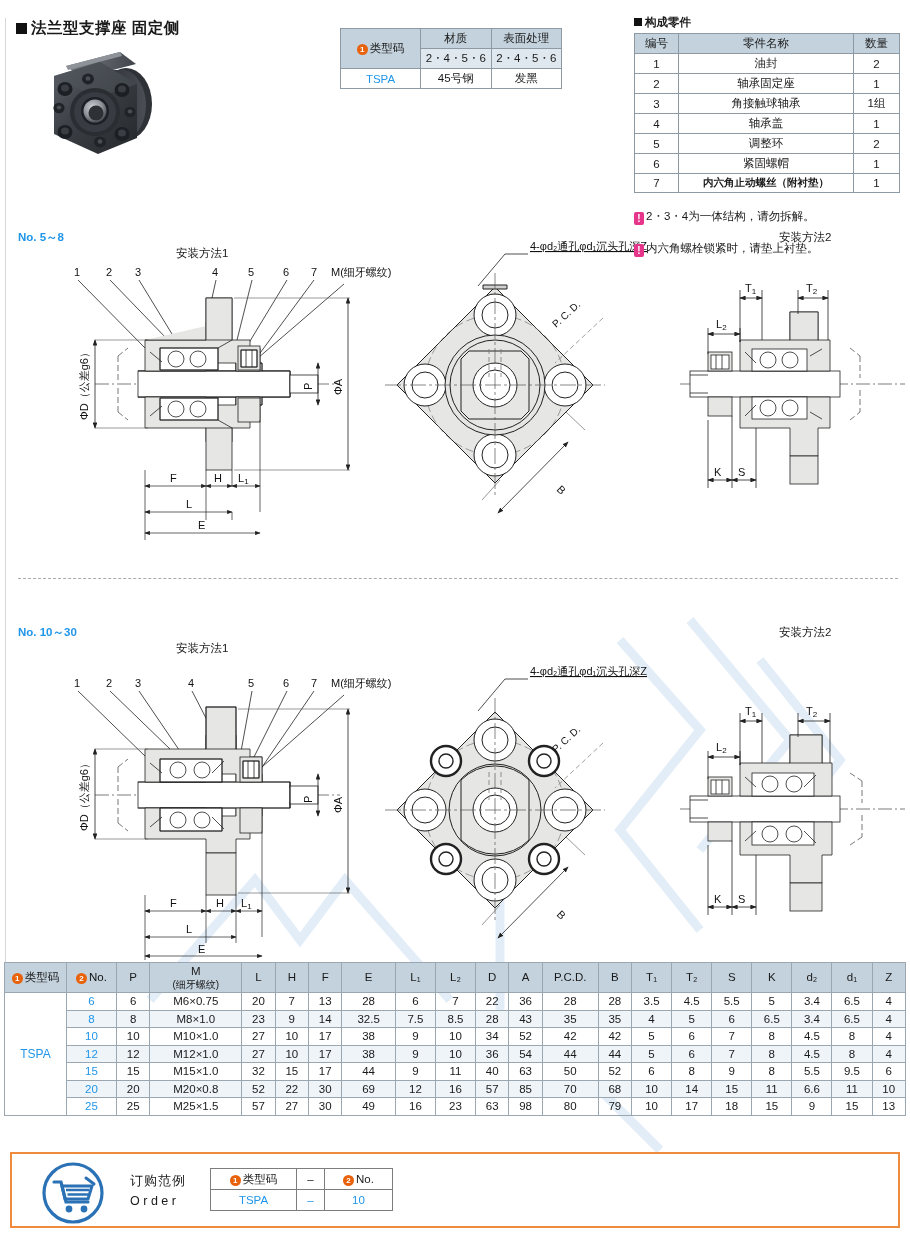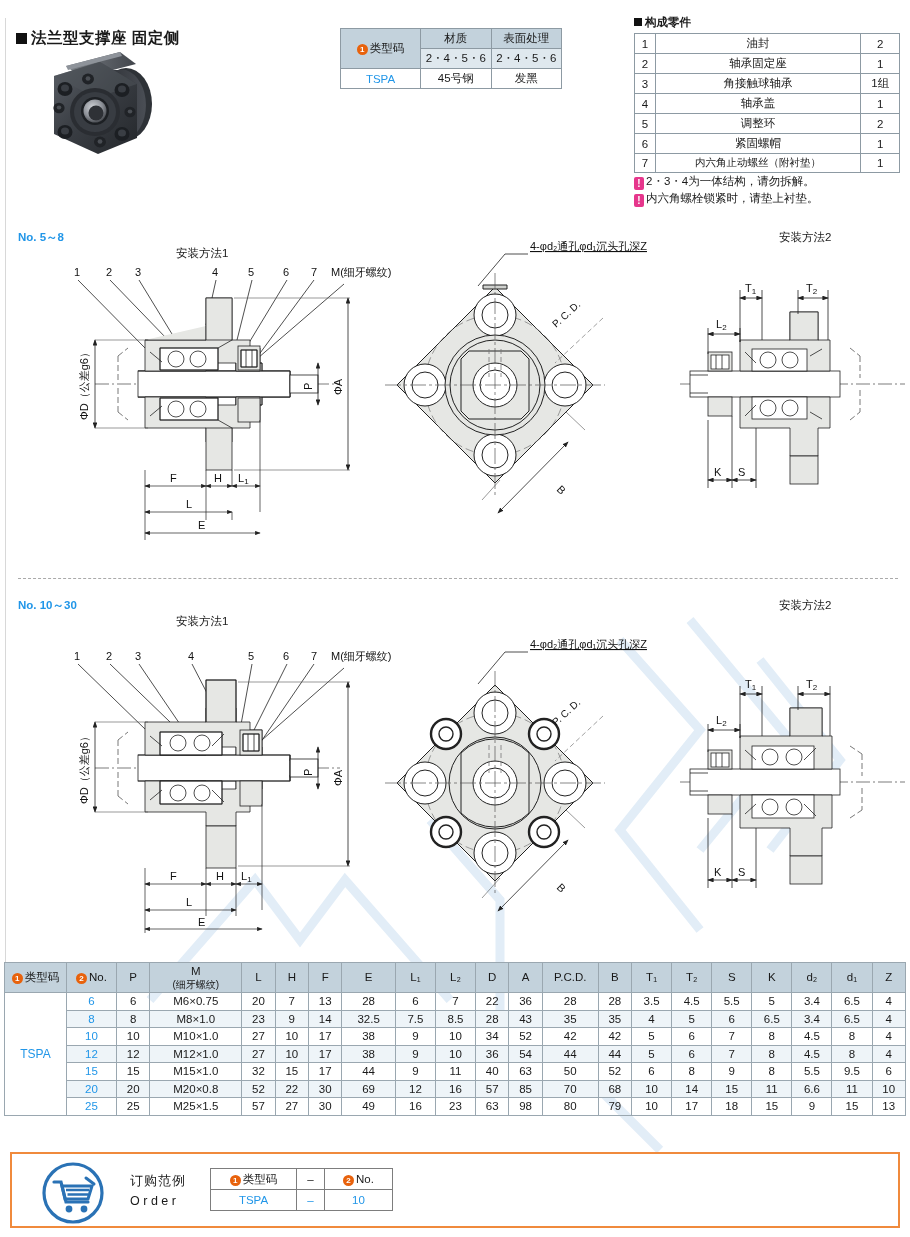--- a/index.html
+++ b/index.html
@@ -14,21 +14,21 @@
   }
   .page { position:absolute; inset:0; }
 
   
   .watermark { position:absolute; left:0; top:0; width:910px; height:1237px; pointer-events:none; z-index:0; opacity:.85; }
 
   
   .left-rule { position:absolute; left:5px; top:18px; width:1px; height:1095px; background:#d8d8d8; z-index:1;}
 
   
-  .title { position:absolute; left:16px; top:28px; font-size:15.5px; font-weight:bold; letter-spacing:.5px; z-index:3;}
+  .title { position:absolute; left:16px; top:18px; font-size:15.5px; font-weight:bold; letter-spacing:.5px; z-index:3;}
   .title .sq { display:inline-block; width:11px; height:11px; background:#111; margin-right:4px; vertical-align:-1px;}
 
   .photo { position:absolute; left:38px; top:42px; width:126px; height:125px; z-index:3; }
 
   
   table { border-collapse: collapse; }
   .tbl td, .tbl th { border:1px solid #8d9aa3; font-size:11.5px; text-align:center; padding:2px 3px; font-weight:normal; }
   .hdr { background:#c3d2dc; }
   .hdr2 { background:#dfe8ee; }
 
@@ -44,31 +44,31 @@
   }
 
   
   .parts-wrap { position:absolute; left:634px; top:15px; z-index:3; width:246px;}
   .parts-title { font-size:11.5px; font-weight:bold; margin-bottom:3px;}
   .parts-title .sq { display:inline-block; width:8px; height:8px; background:#111; margin-right:3px;}
   .parts-wrap table { width:266px; }
   .parts-wrap td { height:16.6px; font-size:11.5px;}
   .c-no  { width:44px; }
   .c-qty { width:46px; }
-  .note { font-size:11.5px; margin-top:1px; line-height:15px; white-space:nowrap;}
+  .note { font-size:11.5px; margin-top:16px; line-height:15px; white-space:nowrap;}
   .excl {
     display:inline-block; width:10px; height:13px; background:#e6368c; color:#fff;
     font-size:10px; line-height:13px; text-align:center; border-radius:2px; margin-right:2px; vertical-align:-2px;
     font-weight:bold;
   }
 
   
   .sec { position:absolute; left:0; width:910px; z-index:2;padding-left:36px;}
   .sec1 { top:230px; height:330px;}
-  .sec2 { top:598px; height:335px;}
+  .sec2 { top:625px; height:335px;}
   .sec-no { position:absolute; left:18px; top:0px; color:#2196e8; font-size:11.5px; font-weight:bold;}
   .sec-m1 { position:absolute; left:176px; top:0px; font-size:11.5px;margin-top:16px;}
   .sec-m2 { position:absolute; left:752px; top:0px; font-size:11.5px;margin-left:27px;}
   .dash-sep { position:absolute; left:18px; top:578px; width:880px; border-top:1px dashed #aaa; z-index:2;}
 
   svg { display:block; }
   .dwg { position:absolute; left:0; top:0; }
 
   
   .spec { position:absolute; left:4px; top:962px; width:902px; z-index:3;}
@@ -200,20 +200,25 @@
     </tbody>
       </table>
   </div>
 
   <div class="parts-wrap">
     <div class="parts-title">
       <span class="sq"></span><span>构成零件</span>
     </div>
     <table class="tbl">
       <tbody>
+          <tr>
+        <td class="hdr c-no">编号</td>
+        <td class="hdr">零件名称</td>
+        <td class="hdr c-qty">数量</td>
+      </tr>
       <tr>
             <td>1</td>
             <td>油封</td>
             <td>2</td>
           </tr>
       <tr>
             <td>2</td>
             <td>轴承固定座</td>
             <td>1</td>
           </tr>
@@ -232,21 +237,21 @@
             <td>调整环</td>
             <td>2</td>
           </tr>
       <tr>
             <td>6</td>
             <td>紧固螺帽</td>
             <td>1</td>
           </tr>
       <tr>
             <td>7</td>
-            <td style="font-size:10.5px;">内六角止动螺丝（附衬垫）</td>
+            <td style="font-size:10.5px;font-weight:bold;">内六角止动螺丝（附衬垫）</td>
             <td>1</td>
           </tr>
     </tbody>
       </table>
     <div class="note">
       <span class="excl">!</span><span>2・3・4为一体结构，请勿拆解。</span>
     </div>
     <div class="note">
       <span class="excl">!</span><span>内六角螺栓锁紧时，请垫上衬垫。</span>
     </div>

